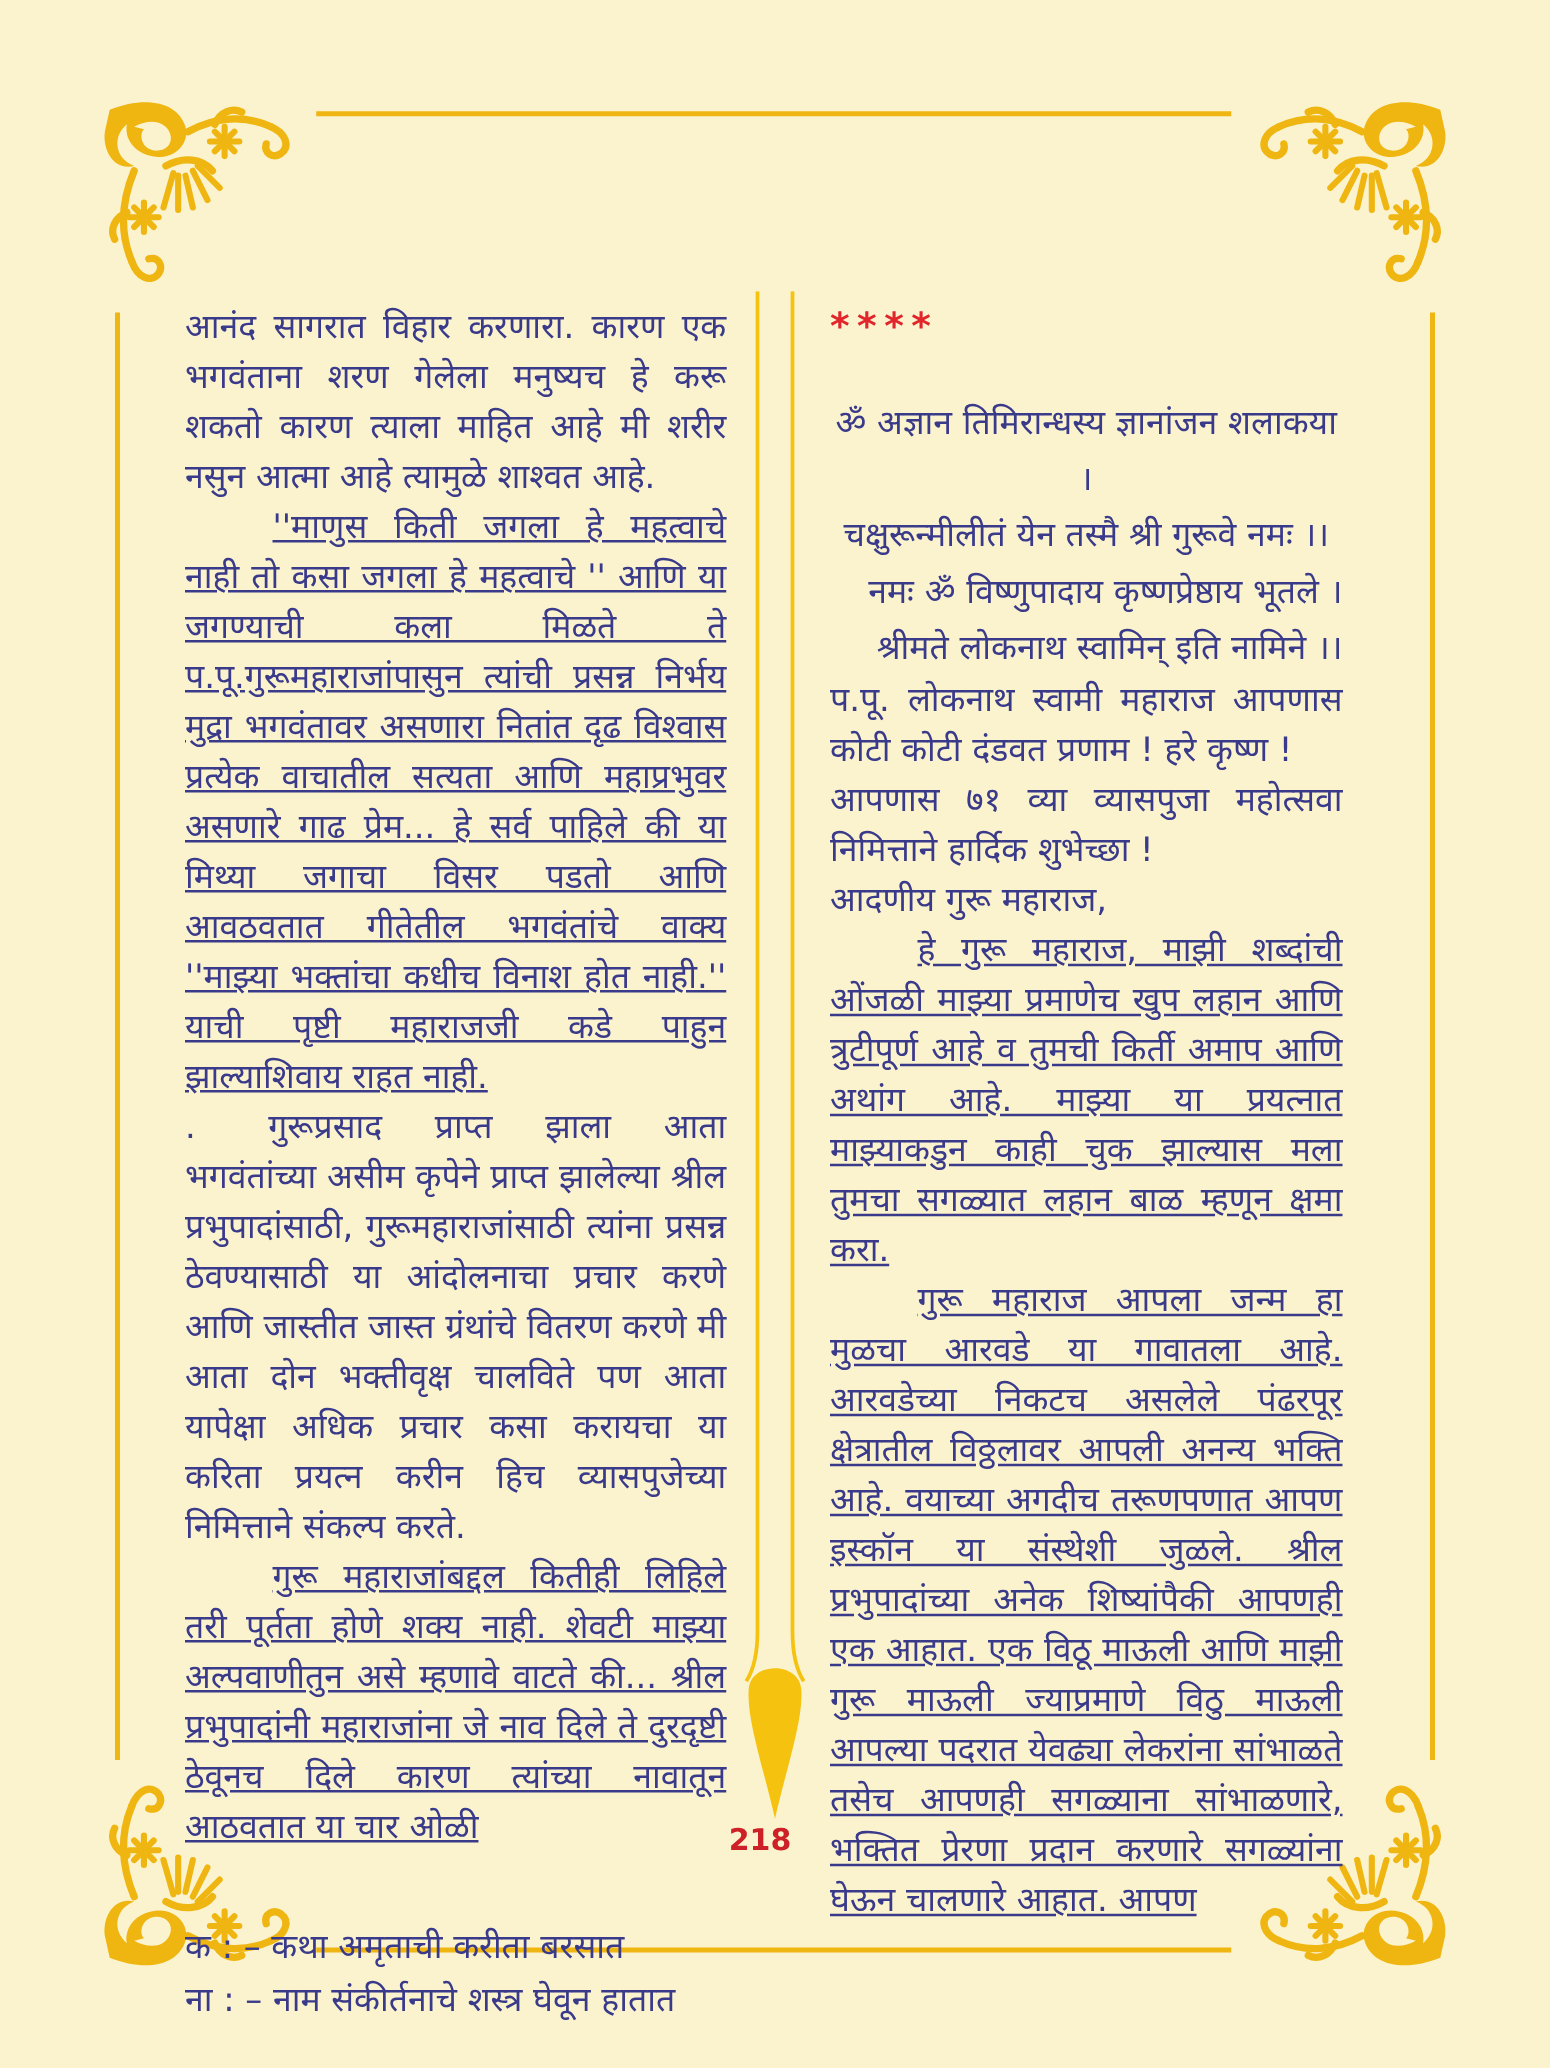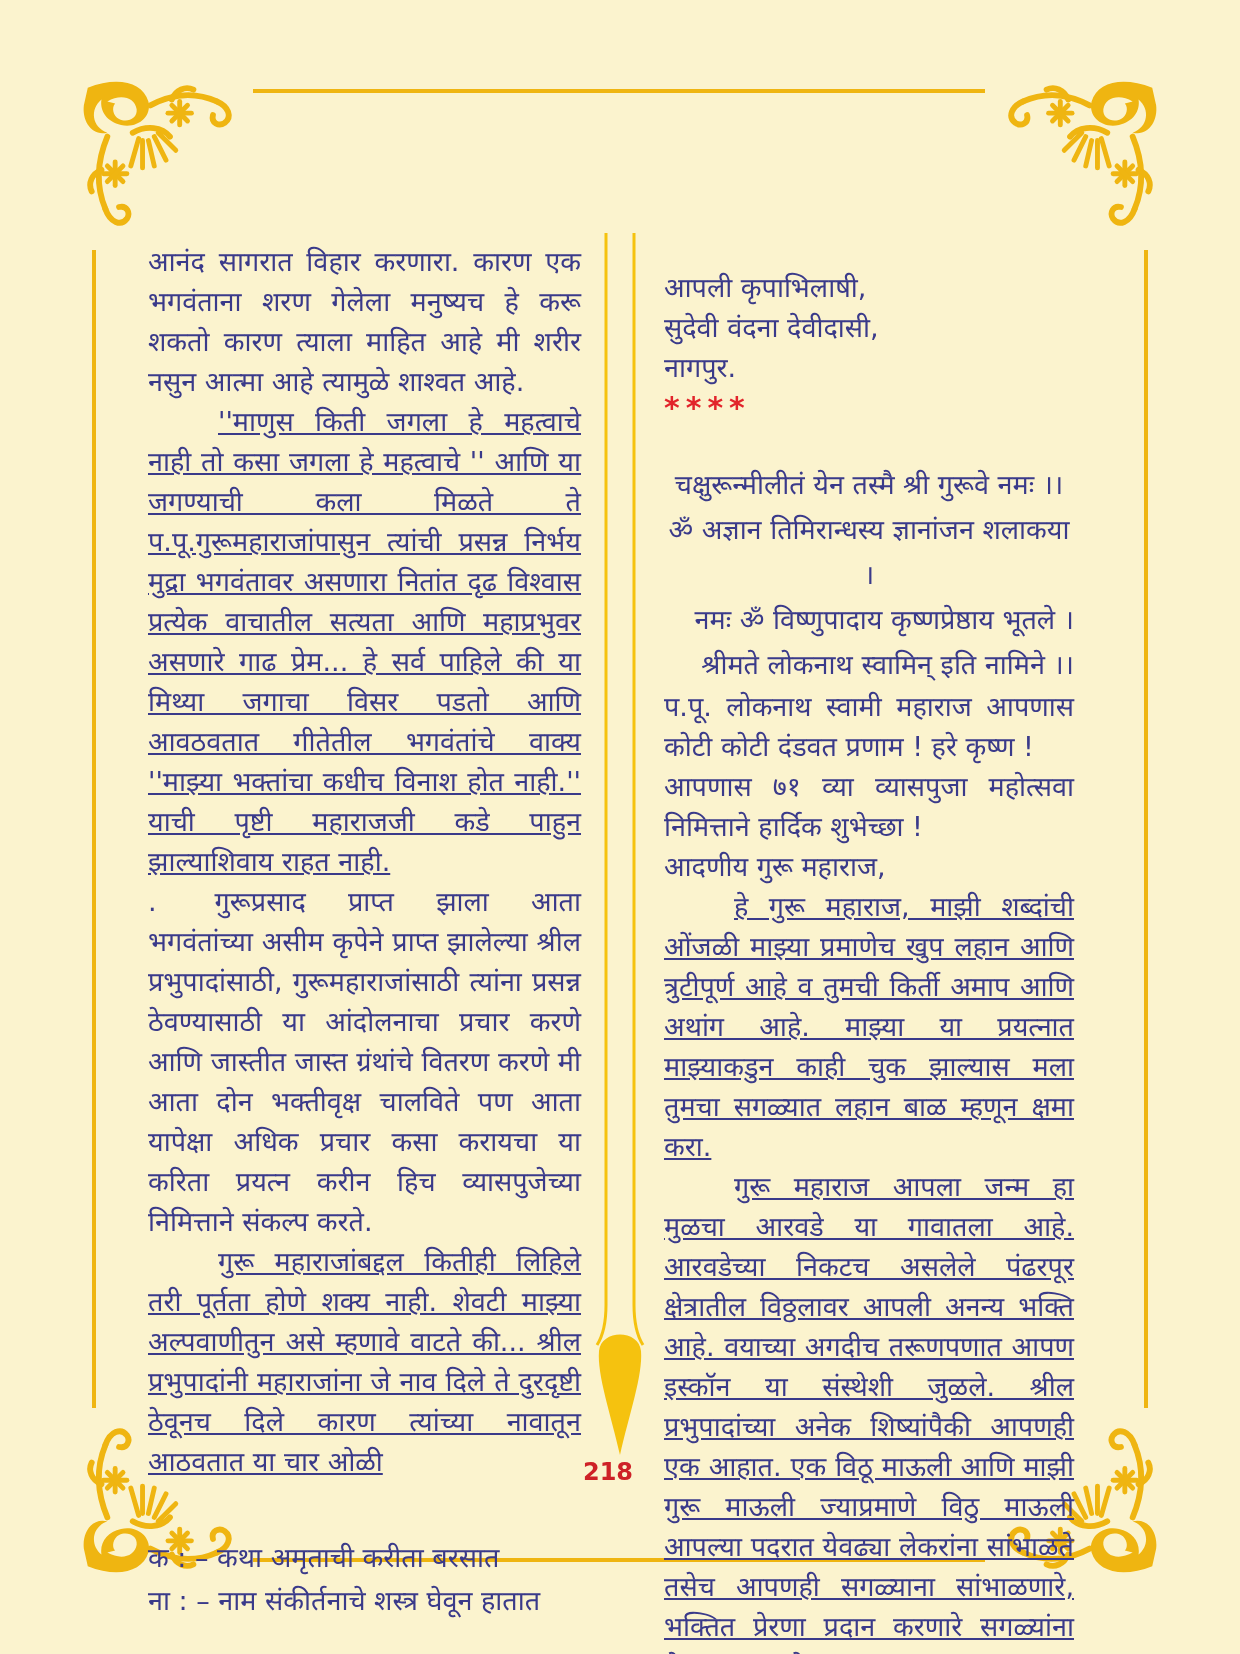--- a/index.html
+++ b/index.html
@@ -204,29 +204,24 @@
     <p class="indent">गुरू महाराजांबद्दल कितीही लिहिले तरी पूर्तता होणे शक्य नाही. शेवटी माझ्या अल्पवाणीतुन असे म्हणावे वाटते की... श्रील प्रभुपादांनी महाराजांना जे नाव दिले ते दुरदृष्टी ठेवूनच दिले कारण त्यांच्या नावातून आठवतात या चार ओळी</p>
     <div class="acrostic">
       <p class="noj">क : – कथा अमृताची करीता बरसात</p>
       <p class="noj">ना : – नाम संकीर्तनाचे शस्त्र घेवून हातात</p>
 
     </div>
 
   </div>
 
   <div class="col" id="col-right">
-    <div class="sig">
-      <p class="noj">आपली कृपाभिलाषी,</p>
-      <p class="noj">सुदेवी वंदना देवीदासी,</p>
-      <p class="noj">नागपुर.</p>
-    </div>
     <p class="noj sep">****</p>
     <div class="shloka">
+      <p class="noj" style="text-align:center">ॐ अज्ञान तिमिरान्धस्य ज्ञानांजन शलाकया ।</p>
       <p class="noj" style="text-align:center">चक्षुरून्मीलीतं येन तस्मै श्री गुरूवे नमः ।।</p>
-      <p class="noj" style="text-align:center">ॐ अज्ञान तिमिरान्धस्य ज्ञानांजन शलाकया ।</p>
       <p class="noj" style="text-align:right">नमः ॐ विष्णुपादाय कृष्णप्रेष्ठाय भूतले ।</p>
       <p class="noj" style="text-align:right">श्रीमते लोकनाथ स्वामिन् इति नामिने ।।</p>
     </div>
     <p class="after-shloka">प.पू. लोकनाथ स्वामी महाराज आपणास कोटी कोटी दंडवत प्रणाम ! हरे कृष्ण !</p>
     <p>आपणास ७१ व्या व्यासपुजा महोत्सवा निमित्ताने हार्दिक शुभेच्छा !</p>
     <p class="noj">आदणीय गुरू महाराज,</p>
     <p class="indent">हे गुरू महाराज, माझी शब्दांची ओंजळी माझ्या प्रमाणेच खुप लहान आणि त्रुटीपूर्ण आहे व तुमची किर्ती अमाप आणि अथांग आहे. माझ्या या प्रयत्नात माझ्याकडुन काही चुक झाल्यास मला तुमचा सगळ्यात लहान बाळ म्हणून क्षमा करा.</p>
     <p class="indent">गुरू महाराज आपला जन्म हा मुळचा आरवडे या गावातला आहे. आरवडेच्या निकटच असलेले पंढरपूर क्षेत्रातील विठ्ठलावर आपली अनन्य भक्ति आहे. वयाच्या अगदीच तरूणपणात आपण इस्कॉन या संस्थेशी जुळले. श्रील प्रभुपादांच्या अनेक शिष्यांपैकी आपणही एक आहात. एक विठू माऊली आणि माझी गुरू माऊली ज्याप्रमाणे विठु माऊली आपल्या पदरात येवढ्या लेकरांना सांभाळते तसेच आपणही सगळ्याना सांभाळणारे, भक्तित प्रेरणा प्रदान करणारे सगळ्यांना घेऊन चालणारे आहात. आपण</p>
   </div>
 

